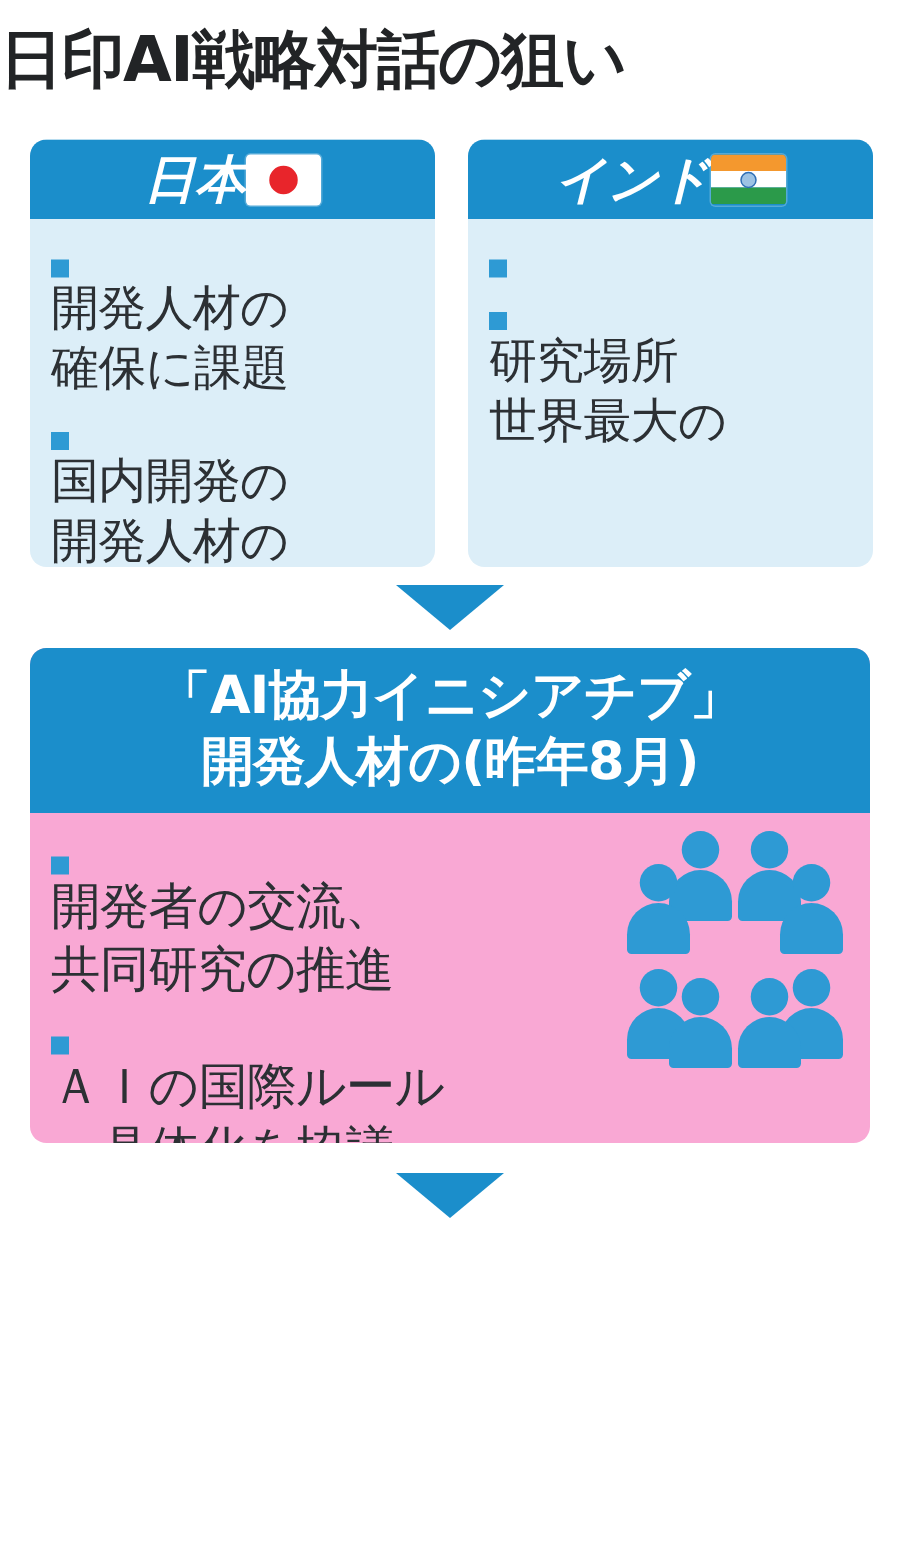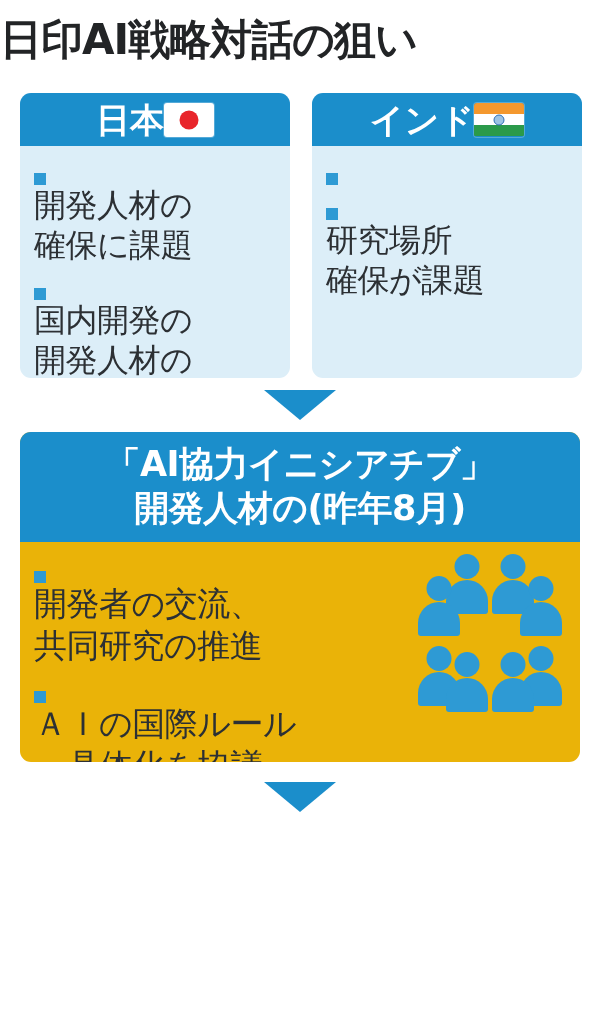--- a/index.html
+++ b/index.html
@@ -58,20 +58,21 @@
   .card.right { left: 292px; }
 
   .card-header {
     height: 53px;
     background: #1b8ecb;
     display: flex;
     align-items: center;
     justify-content: center;
     padding: 16px 10px;
     box-sizing: border-box;
+    font-style: italic;
   }
   .card-header-label {
     color: #ffffff;
     font-size: 34px;
     font-weight: 700;
     letter-spacing: 0px;
     line-height: 36px;
     white-space: nowrap;
   }
 
@@ -155,21 +156,21 @@
   .arrow-2 { top: 782px; }
 
   
   .mid-panel {
     position: absolute;
     left: 20px;
     top: 432px;
     width: 560px;
     height: 330px;
     border-radius: 11px;
-    background: #eab308;
+    background: #f9a8d4;
     overflow: hidden;
     box-sizing: border-box;
   }
   .mid-header {
     background: #1b8ecb;
     padding: 10px 0 12px;
     text-align: center;
   }
   .mid-header-line {
     color: #ffffff;
@@ -299,21 +300,21 @@
           <span class="chakra"></span>
         </span>
       </div>
       <div class="card-body">
         <div class="bullet">
           <span class="bullet-marker"></span>
         </div>
         <div class="bullet">
           <span class="bullet-marker"></span>
           <span class="bullet-text">研究場所
-確保が課題</span>
+世界最大の</span>
         </div>
       </div>
     </div>
   </div>
 
   <div class="arrow arrow-1"></div>
 
   <div class="mid-panel">
     <div class="mid-header">
       <div class="mid-header-line">「AI協力イニシアチブ」</div>

